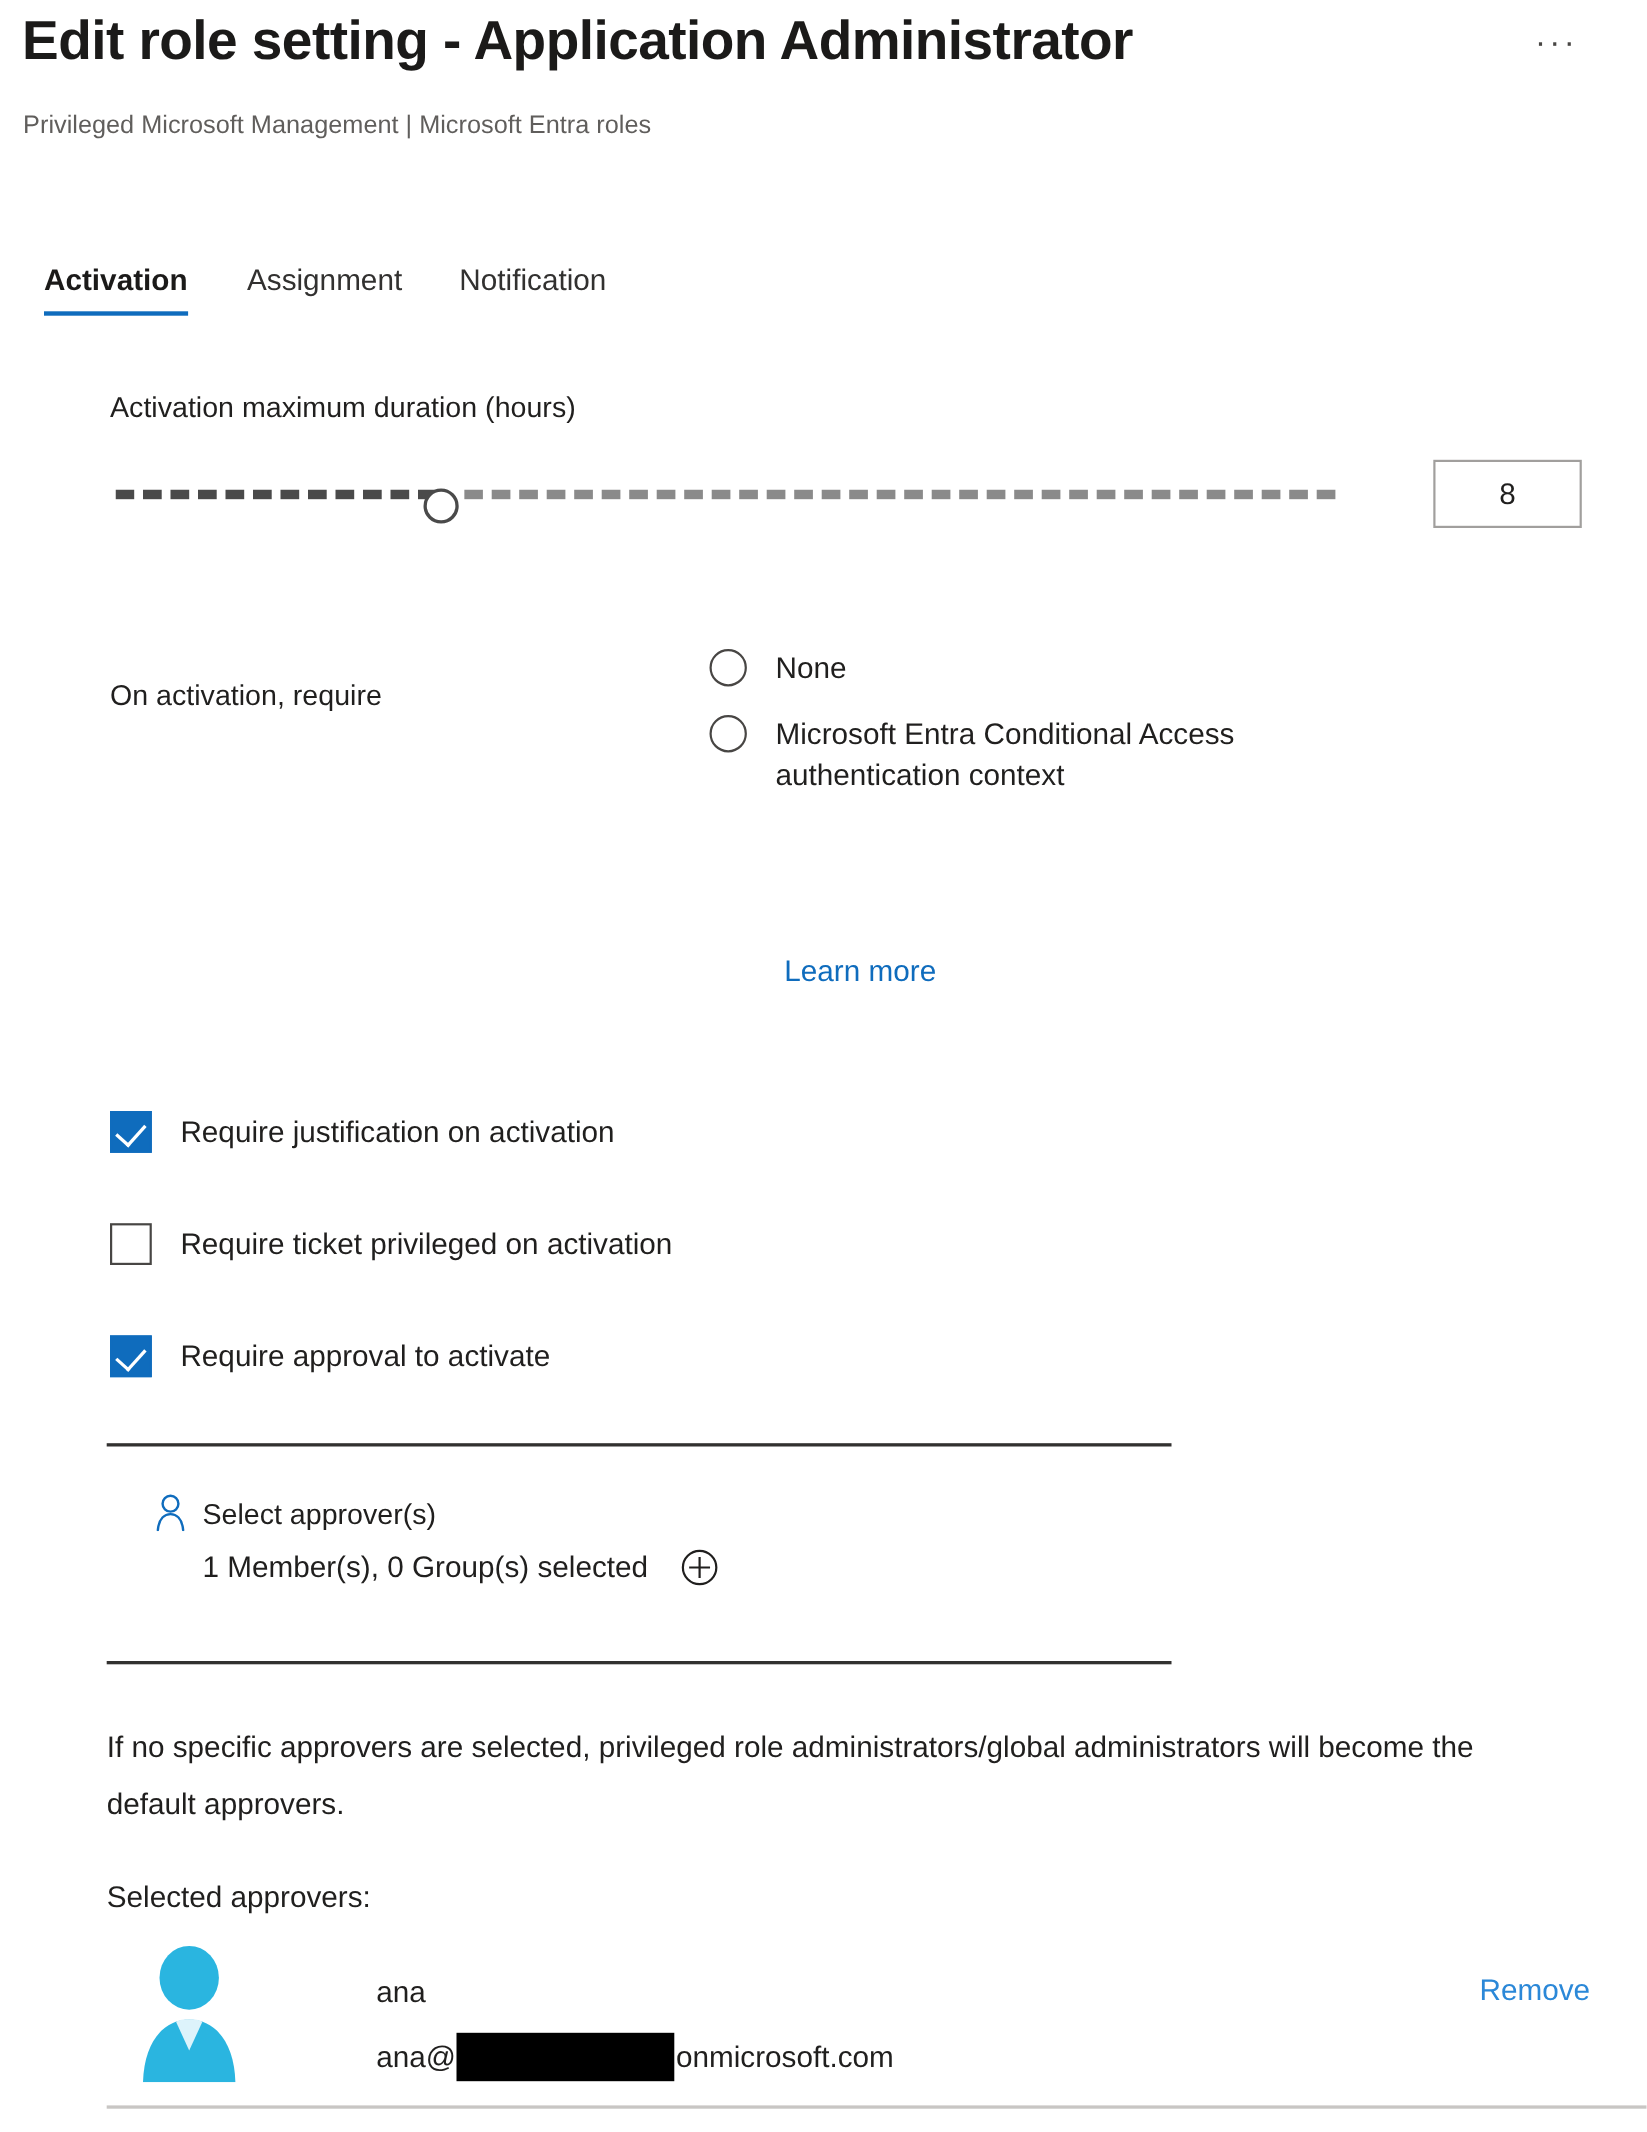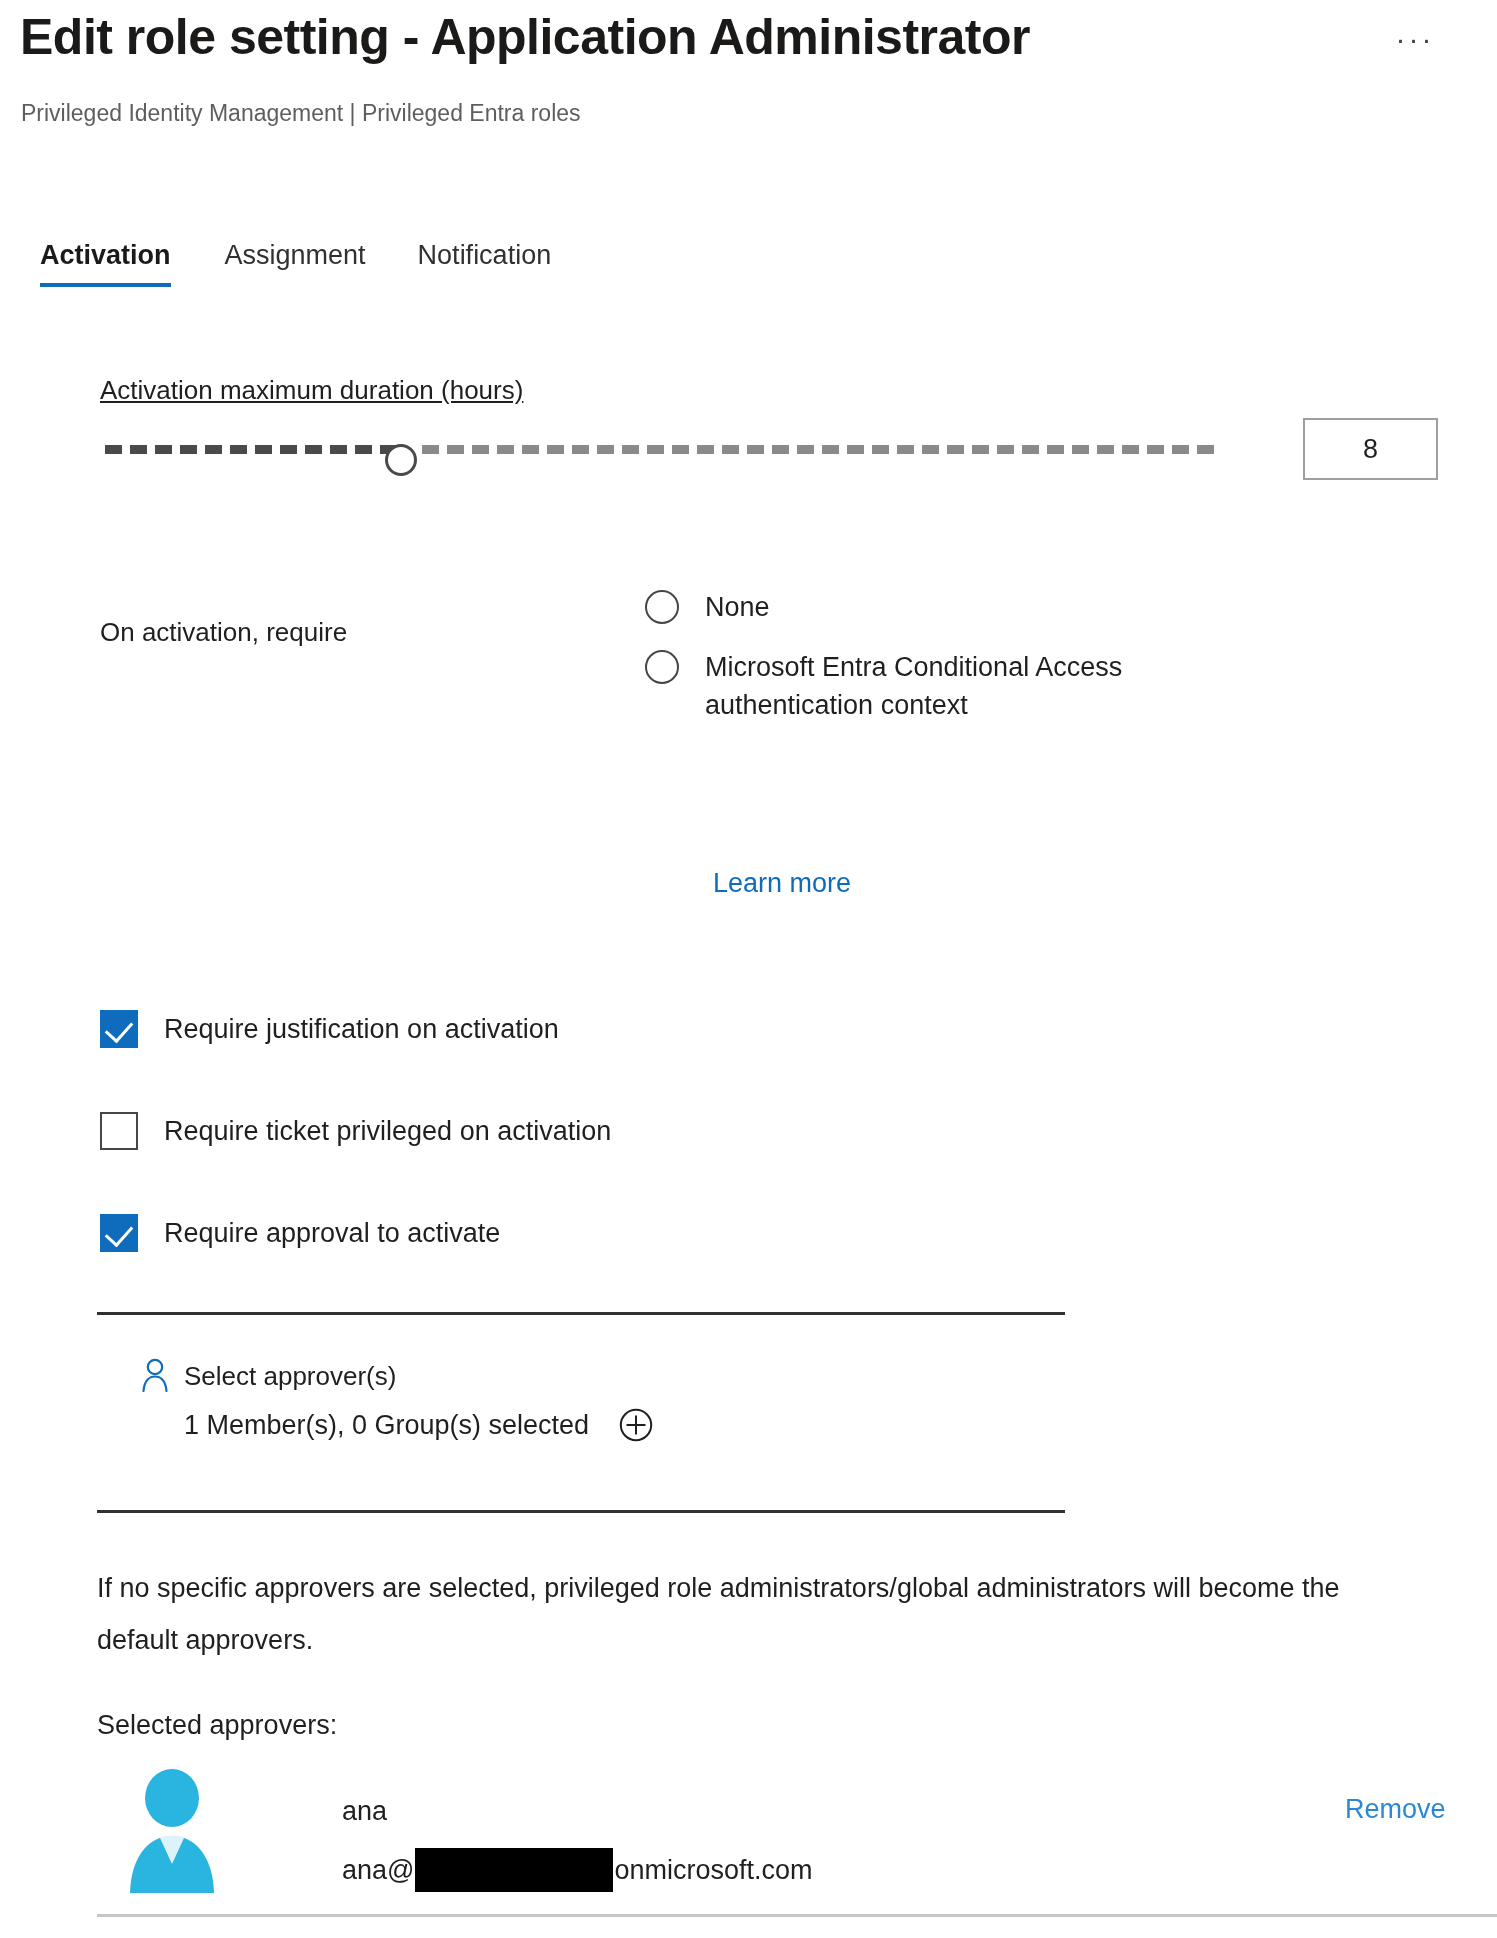--- a/index.html
+++ b/index.html
@@ -389,38 +389,38 @@
     cursor: pointer;
     white-space: nowrap;
   }
 </style>
 </head>
 <body>
 
 <div class="header">
   <div class="page-title">Edit role setting - Application Administrator</div>
   <div class="ellipsis-btn">···</div>
-  <div class="page-subtitle">Privileged Identity Management | Privileged Entra roles</div>
+  <div class="page-subtitle">Privileged Microsoft Management | Microsoft Entra roles</div>
 </div>
 
 <div class="tabs">
   <div class="tab active">
     <span>Activation</span>
   </div>
   <div class="tab">
     <span>Assignment</span>
   </div>
   <div class="tab">
     <span>Notification</span>
   </div>
 </div>
 
 <div class="content">
 
-  <div class="field-label" style="left:100px; top:375px;text-decoration:underline;">Activation maximum duration (hours)</div>
+  <div class="field-label" style="left:100px; top:355px;">Activation maximum duration (hours)</div>
 
   <div class="slider-row">
     <div class="slider-track">
       <div class="track-seg-wrap track-left">
         <span class="seg"></span>
           <span class="seg"></span>
           <span class="seg"></span>
           <span class="seg"></span>
           <span class="seg"></span>
           <span class="seg"></span>

